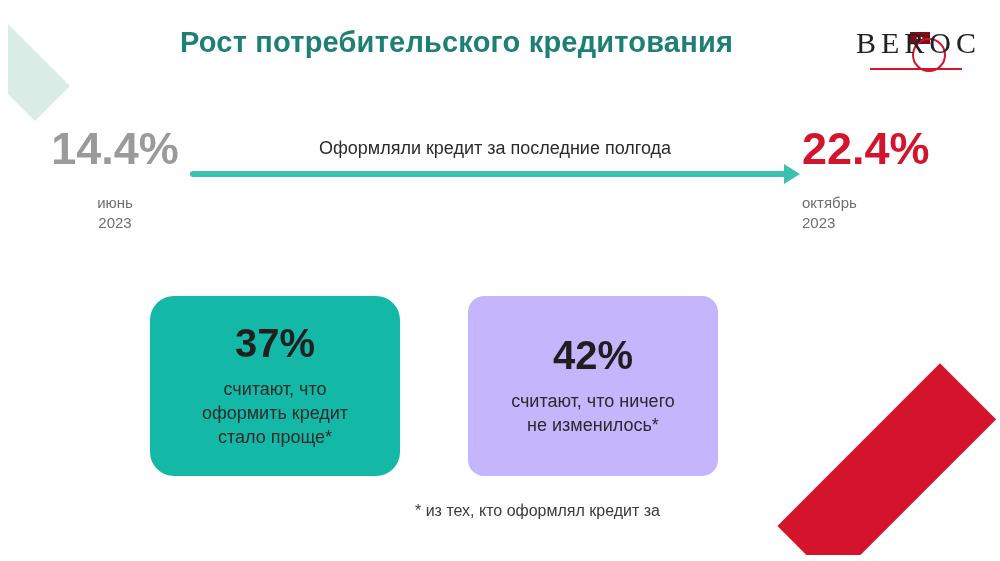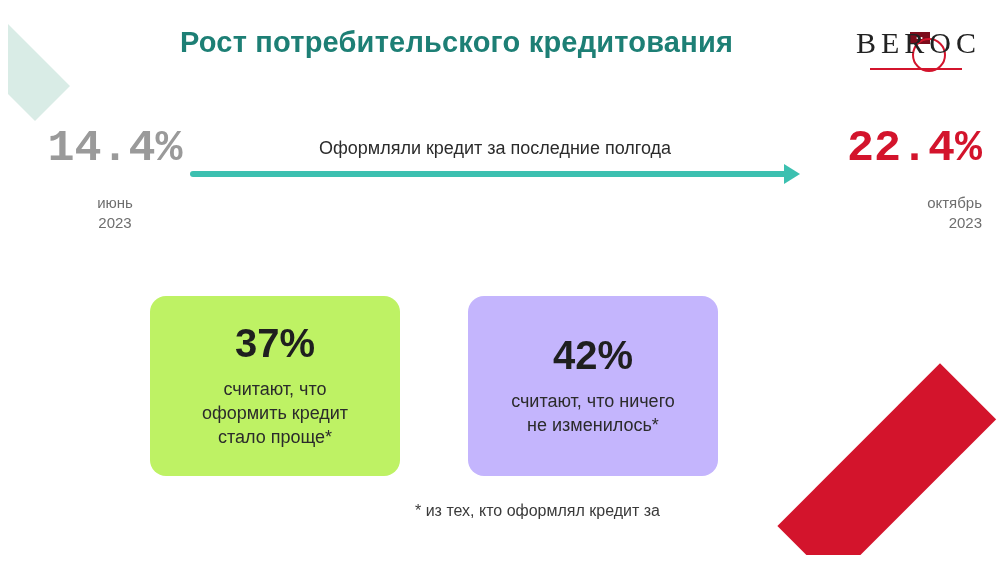--- a/index.html
+++ b/index.html
@@ -124,27 +124,26 @@
   .stat-left {
     position: absolute;
     left: 30px; top: 126px;
     width: 170px;
     text-align: center;
   }
   .stat-right {
     position: absolute;
     right: 18px; top: 126px;
     width: 180px;
-    text-align: right;
+    text-align: left;
   }
   .stat-value {
     font-size: 45px;
     font-weight: bold;
     line-height: 1;
-    font-family: Liberation Mono, monospace;
   }
   .stat-left .stat-value { color: #9a9a9a; }
   .stat-right .stat-value { color: #d3142c; }
   .stat-caption {
     margin-top: 22px;
     font-size: 15px;
     color: #6e6e6e;
     line-height: 1.35;
   }
 
@@ -187,21 +186,21 @@
     width: 250px;
     height: 180px;
     border-radius: 16px;
     display: flex;
     flex-direction: column;
     align-items: center;
     justify-content: center;
     padding: 10px 14px;
     text-align: center;
   }
-  .card-teal { background: #bef264; }
+  .card-teal { background: #14b8a6; border-radius: 24px; }
   .card-gray { background: #c4b5fd; }
   .card-value {
     font-size: 40px;
     font-weight: bold;
     color: #1f1f1f;
     line-height: 1;
     margin-bottom: 14px;
   }
   .card-desc {
     font-size: 18px;

